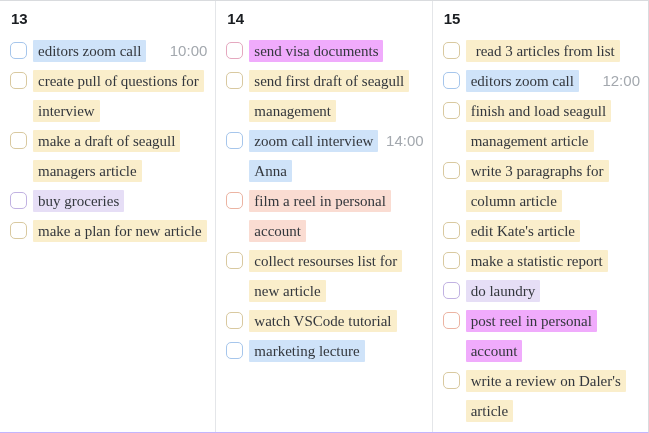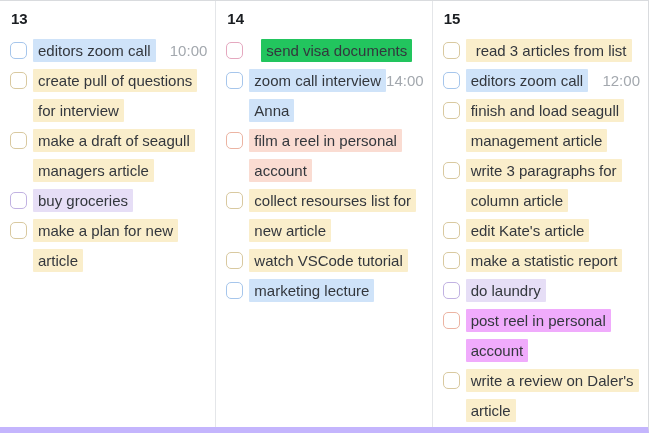--- a/index.html
+++ b/index.html
@@ -8,21 +8,21 @@
     font-family: "Liberation Sans", sans-serif;
     width: 649px;
   }
   .board {
     width: 649px;
     height: 433px;
     display: flex;
     background: #ffffff;
     border-top: 1px solid #d9dbde;
     border-right: 1px solid #d9dbde;
-    border-bottom: 6px solid #c4b5fd;
+    border-bottom: 1px solid #c4b5fd;
     overflow: hidden;
   }
   .day-column {
     flex: 1 1 0;
     min-width: 0;
     border-right: 1px solid #e4e6e9;
     padding: 9px 8px 8px 10px;
     overflow: hidden;
   }
   .day-column:last-child { border-right: none; }
@@ -48,20 +48,21 @@
     border-radius: 5px;
     background: #ffffff;
     cursor: pointer;
   }
   .task-text {
     flex: 1 1 auto;
     min-width: 0;
     font-size: 15px;
     line-height: 30px;
     color: #33373d;
+    font-family: Liberation Serif, serif;
   }
   .hl {
     padding: 3px 5px;
     border-radius: 1px;
     -webkit-box-decoration-break: clone;
     box-decoration-break: clone;
     cursor: pointer;
   }
   .time {
     flex: 0 0 auto;
@@ -97,21 +98,25 @@
       </div>
       <div class="task">
         <span class="checkbox" style="border-color: rgb(217, 201, 160);"></span>
         <span class="task-text"><span class="hl" style="background-color: rgb(250, 238, 203);">make a plan for new article</span></span>
       </div>
     </div>
     <div class="day-column">
       <div class="day-header">14</div>
       <div class="task">
         <span class="checkbox" style="border-color: rgb(229, 168, 191);"></span>
-        <span class="task-text"><span class="hl" style="background-color: #22c55e; margin-left: 12px;">send visa documents</span></span>
+        <span class="task-text"><span class="hl" style="background-color: #f0abfc;">send visa documents</span></span>
+      </div>
+      <div class="task">
+        <span class="checkbox" style="border-color: rgb(217, 201, 160);"></span>
+        <span class="task-text"><span class="hl" style="background-color: rgb(250, 238, 203);">send first draft of seagull management</span></span>
       </div>
       <div class="task">
         <span class="checkbox" style="border-color: rgb(166, 198, 236);"></span>
         <span class="task-text"><span class="hl" style="background-color: rgb(207, 227, 249);">zoom call interview Anna</span></span>
         <span class="time">14:00</span>
       </div>
       <div class="task">
         <span class="checkbox" style="border-color: rgb(236, 180, 162);"></span>
         <span class="task-text"><span class="hl" style="background-color: rgb(250, 220, 210);">film a reel in personal account</span></span>
       </div>

